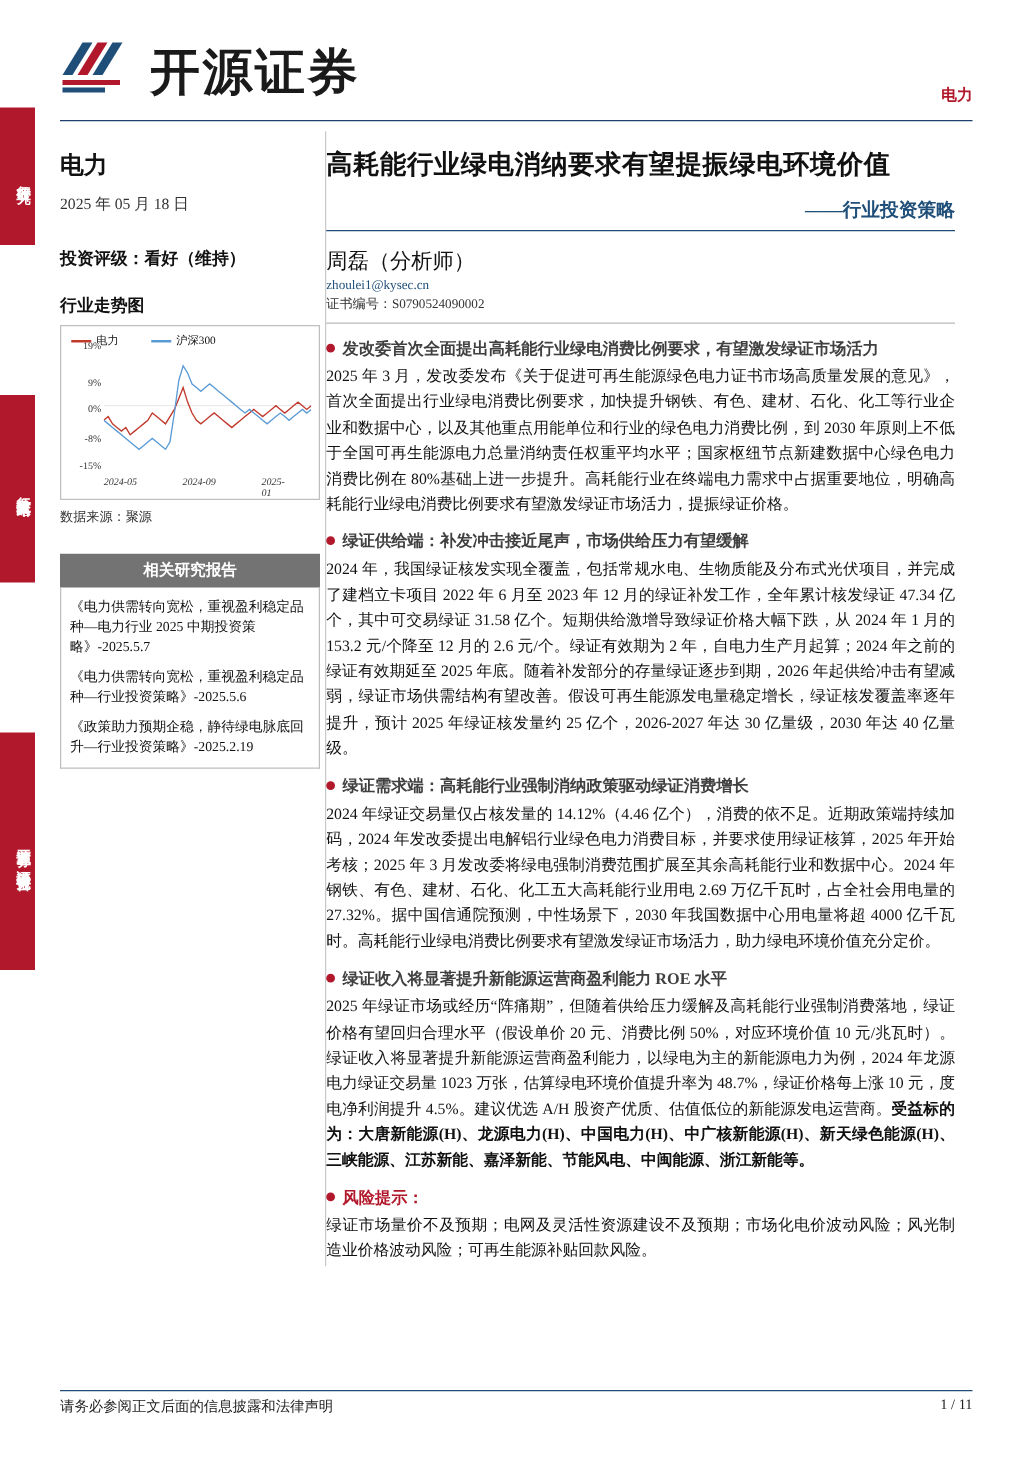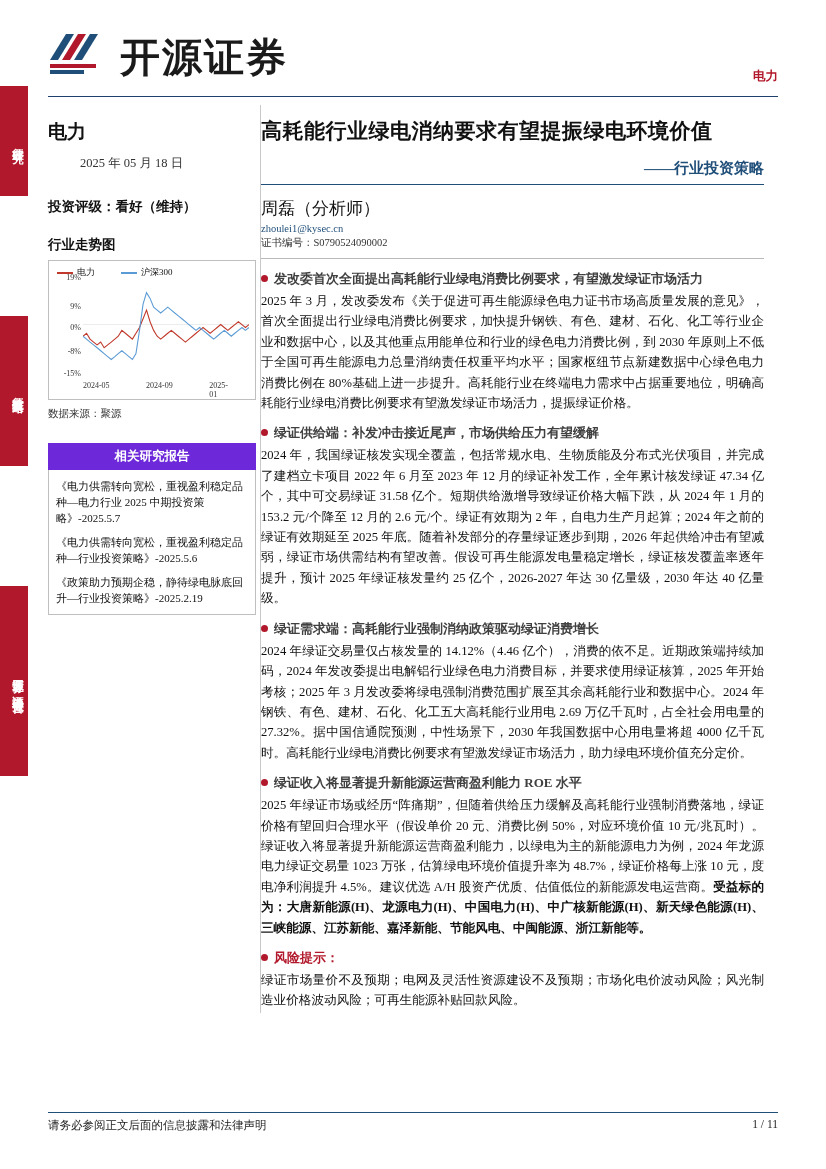--- a/index.html
+++ b/index.html
@@ -49,40 +49,40 @@
   }
   .hdr-rule { border-top: 1.6px solid #1f3f6e; margin-top: 2px; }
 
   
   .body-wrap { display: flex; margin-top: 8px; }
   .col-left { width: 212px; padding-right: 14px; }
   .col-right { width: 504px; border-left: 1px solid #c9c9c9; }
 
   
   .ind-name { font-size: 19px; font-weight: bold; margin: 14px 0 10px 0; }
-  .ind-date { font-size: 12.5px; color:#333; margin-bottom: 26px; margin-left: 32px; }
+  .ind-date { font-size: 12.5px; color:#333; margin-bottom: 26px; }
   .rating { font-size: 13.5px; font-weight: bold; margin-bottom: 20px; }
   .sub-title { font-size: 13.5px; font-weight: bold; margin: 2px 0 6px 0; }
 
   
   .chart-box { border: 1px solid #bfbfbf; width: 208px; height: 140px; position: relative; background:#fff; }
   .chart-legend { position:absolute; top:5px; left:8px; font-size:9px; display:flex; gap:26px; }
   .lg { display:flex; align-items:center; gap:4px; }
   .lg i { display:inline-block; width:16px; height:2px; background:#c0392b; }
   .lg.b i { background:#5b9bd5; }
   .chart-plot { position:absolute; left:34px; top:20px; right:6px; bottom:22px; }
   .yaxis { position:absolute; left:2px; top:16px; bottom:22px; width:32px; font-size:8px; color:#333; }
   .yaxis div { position:absolute; right:2px; transform: translateY(-50%); }
-  .xaxis { position:absolute; left:34px; right:6px; bottom:6px; height:12px; font-size:8px; color:#333; }
+  .xaxis { position:absolute; left:34px; right:6px; bottom:6px; height:12px; font-size:8px; color:#333;font-style:italic; }
   .xaxis span { position:absolute; transform: translateX(-50%); }
   .src { font-size: 10.5px; color:#333; margin-top:7px; }
 
   
   .rel-head {
-    margin-top: 22px; background:#6d28d9; color:#fff; font-size:12.5px; font-weight:bold;
+    margin-top: 22px; background:#737373; color:#fff; font-size:12.5px; font-weight:bold;
     padding: 5px 8px; width: 208px; text-align:center;
   }
   .rel-list { width: 208px; border:1px solid #bfbfbf; border-top:none; padding: 8px 7px 0 7px; }
   .rel-item { font-size: 11px; line-height: 16px; margin-bottom: 8px; color:#111; }
 
   
   .doc-title { font-size: 21px; font-weight: bold; letter-spacing: .5px; margin: 12px 0 0 0; }
   .doc-sub { text-align: right; font-size: 15px; font-weight: bold; color:#1f4e79; margin-top: 14px; }
   .doc-sub-rule { border-top: 1.4px solid #1f4e79; margin-top: 6px; }
   .analyst { font-size: 17px; font-weight: normal; margin-top: 12px; }

